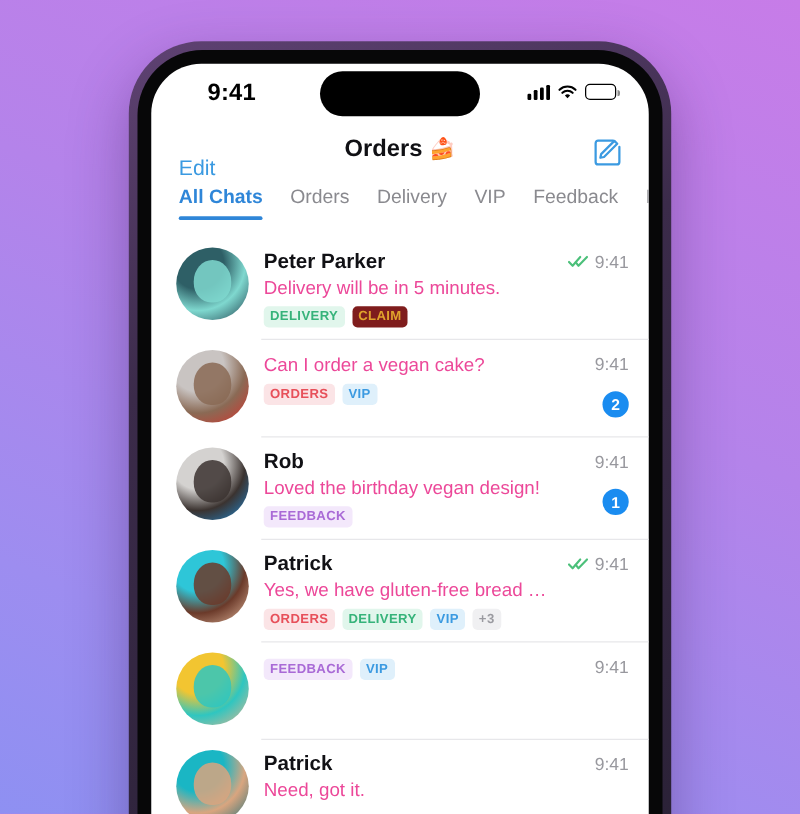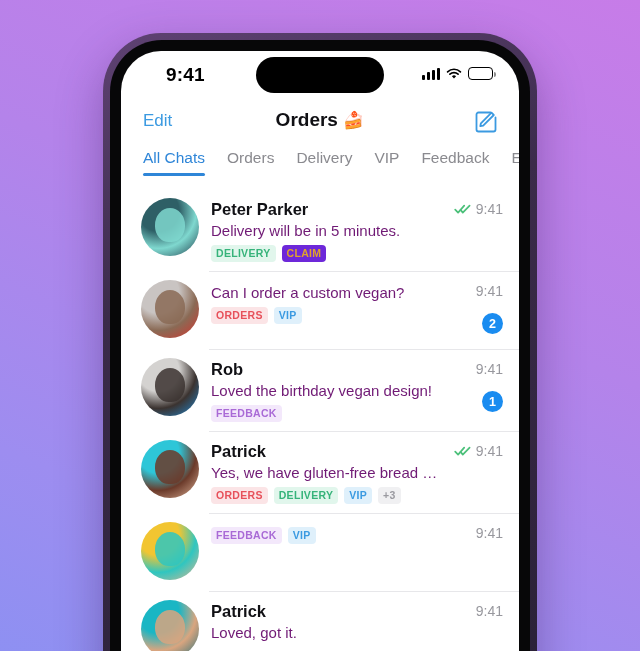--- a/index.html
+++ b/index.html
@@ -111,21 +111,21 @@
   #battery-fill { width: 100%; height: 100%; background: #000; border-radius: 2px; }
 
   
   #nav-bar {
     position: relative;
     height: 48px;
   }
   #edit-button {
     position: absolute;
     left: 22px;
-    top: 10px;
+    top: 24px;
     font-size: 17px;
     color: #3b9ae1;
     cursor: pointer;
   }
   #nav-title {
     position: absolute;
     left: 0; right: 0;
     top: 8px;
     text-align: center;
     font-size: 19px;
@@ -153,21 +153,21 @@
     white-space: nowrap;
   }
   .tab {
     position: relative;
     font-size: 15.5px;
     color: #8a8a8f;
     padding-bottom: 9px;
     cursor: pointer;
     flex: 0 0 auto;
   }
-  .tab.active { color: #2f86d8; font-weight: normal; }
+  .tab.active { color: #2f86d8; font-weight: bold; }
   .tab.active::after {
     content: "";
     position: absolute;
     left: 0; right: 0; bottom: 0;
     height: 3px;
     background: #2f86d8;
     border-radius: 2px;
   }
 
   
@@ -199,40 +199,40 @@
   }
   .chat-main { flex: 1 1 auto; min-width: 0; padding-top: 1px; }
   .chat-name {
     font-size: 16.5px;
     font-weight: bold;
     color: #111115;
     line-height: 20px;
   }
   .chat-preview {
     font-size: 15px;
-    color: #701a75;
+    color: #ec4899;
     line-height: 21px;
     margin-top: 1px;
     white-space: nowrap;
     overflow: hidden;
     text-overflow: ellipsis;
   }
   .tags { margin-top: 4px; display: flex; gap: 6px; align-items: center; }
   .tag {
     font-size: 10.5px;
     font-weight: bold;
     letter-spacing: 0.3px;
     padding: 2px 5px;
     border-radius: 4px;
     line-height: 13px;
   }
   .tag-orders   { color: #e7505a; background: #fbe4e6; }
   .tag-delivery { color: #36b37a; background: #e1f6ec; }
   .tag-vip      { color: #3b9ae1; background: #dff0fb; }
-  .tag-claim    { color: #e0a32c; background: #6d28d9; }
+  .tag-claim    { color: #e0a32c; background: #7f1d1d; }
   .tag-feedback { color: #a96ad6; background: #f3e8fb; }
   .tag-more     { color: #9a9aa0; background: #f0f0f2; }
 
   .chat-meta {
     flex: 0 0 auto;
     width: 62px;
     text-align: right;
     padding-top: 3px;
     display: flex;
     flex-direction: column;
@@ -332,21 +332,21 @@
                 </svg></span>
               <span class="chat-time">9:41</span>
             </div>
           </div>
         </div>
         <div class="chat-row">
           <div class="avatar" style="background: radial-gradient(circle at 30% 22%, rgb(201, 196, 194) 0%, rgb(201, 196, 194) 34%, rgb(138, 106, 85) 62%, rgb(216, 50, 44) 100%);">
             <div style="position: absolute; left: 50%; top: 46%; transform: translate(-50%, -50%); width: 30px; height: 34px; border-radius: 50% 50% 46% 46%; background: rgb(138, 106, 85); opacity: 0.85;"></div>
           </div>
           <div class="chat-main">
-            <div class="chat-preview">Can I order a custom vegan?</div>
+            <div class="chat-preview">Can I order a vegan cake?</div>
             <div class="tags">
               <span class="tag tag-orders">ORDERS</span>
               <span class="tag tag-vip">VIP</span>
             </div>
           </div>
           <div class="chat-meta">
             <div class="meta-top">
               <span class="chat-time">9:41</span>
             </div>
             <div class="badge">2</div>
@@ -409,21 +409,21 @@
               <span class="chat-time">9:41</span>
             </div>
           </div>
         </div>
         <div class="chat-row">
           <div class="avatar" style="background: radial-gradient(circle at 30% 22%, rgb(26, 182, 196) 0%, rgb(26, 182, 196) 34%, rgb(217, 165, 127) 62%, rgb(31, 111, 122) 100%);">
             <div style="position: absolute; left: 50%; top: 46%; transform: translate(-50%, -50%); width: 30px; height: 34px; border-radius: 50% 50% 46% 46%; background: rgb(217, 165, 127); opacity: 0.85;"></div>
           </div>
           <div class="chat-main">
             <div class="chat-name">Patrick</div>
-            <div class="chat-preview">Loved, got it.</div>
+            <div class="chat-preview">Need, got it.</div>
           </div>
           <div class="chat-meta">
             <div class="meta-top">
               <span class="chat-time">9:41</span>
             </div>
           </div>
         </div>
       </div>
 
   </div>

